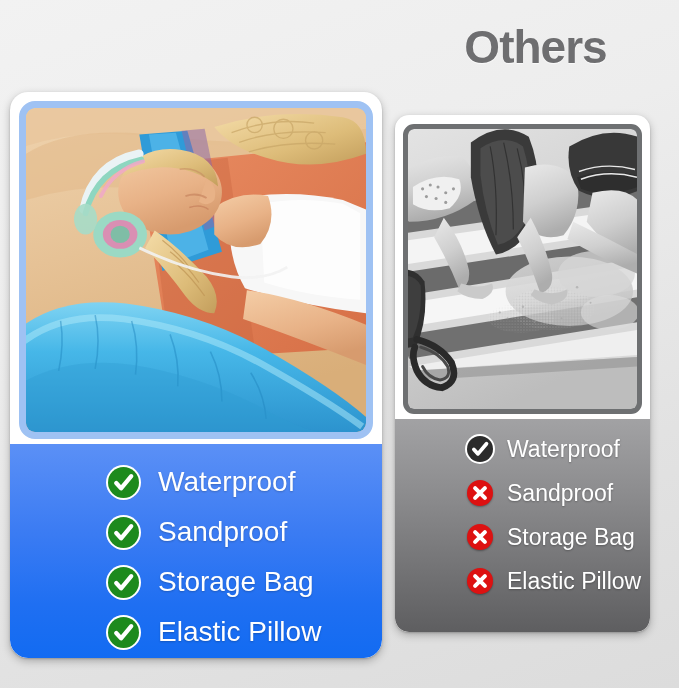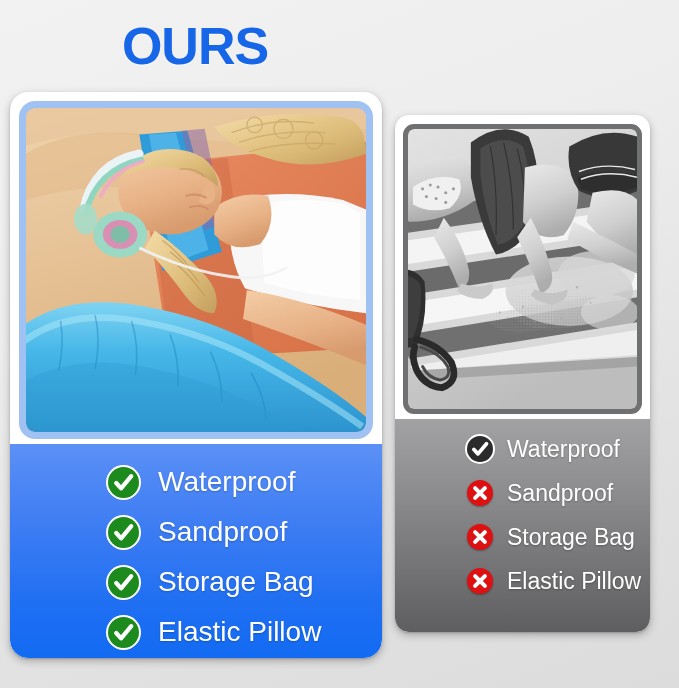--- a/index.html
+++ b/index.html
@@ -83,21 +83,21 @@
   .b-cross { background:#DD1111; box-shadow:0 1px 2px rgba(0,0,0,.35); }
 
   .row-label { color:#fff; font-weight:normal; white-space:nowrap; }
   #list-ours .row-label { font-size:28px; text-shadow:0 1px 2px rgba(0,0,0,.22); }
   #list-others .row-label { font-size:23px; text-shadow:0 1px 2px rgba(0,0,0,.28); }
 </style>
 </head>
 <body>
 
 <div class="headers">
-  <div class="hdr" id="hdr-ours">OURS</div>
+  <div class="hdr" id="hdr-others">Others</div>
 </div>
 
 <div class="card" id="card-ours">
 
   <div class="frame" id="frame-ours">
     <div class="photo">
       <svg viewBox="0 0 354 338" preserveAspectRatio="xMidYMid slice" width="100%" height="100%">
         <defs>
           <linearGradient id="sandG" x1="0" y1="0" x2="0.3" y2="1">
             <stop offset="0%" stop-color="#EFD3AE"></stop>

